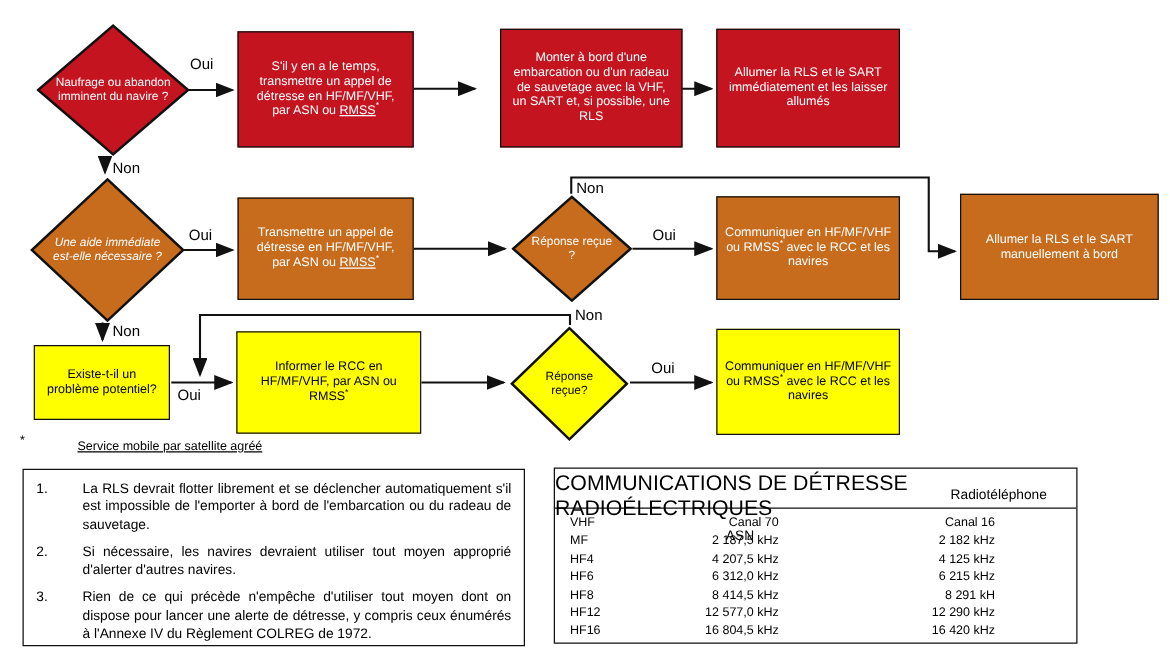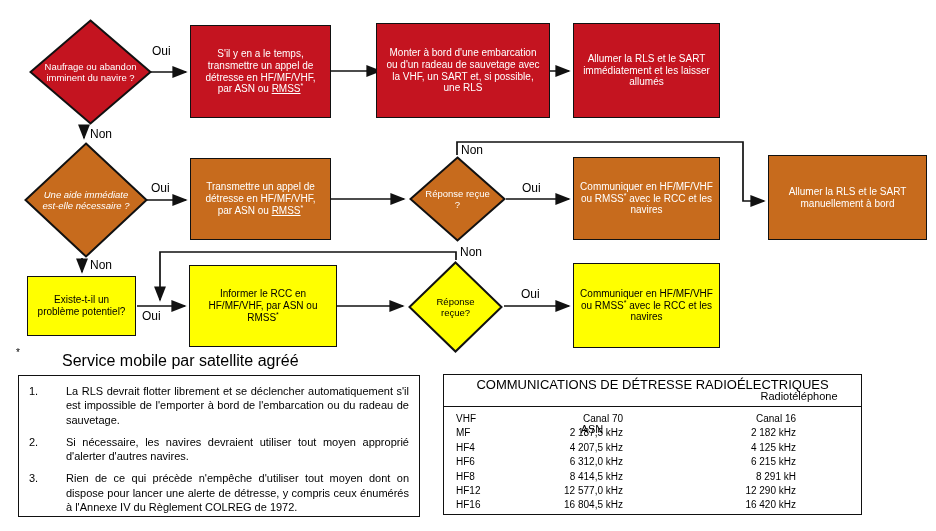--- a/index.html
+++ b/index.html
@@ -13,30 +13,30 @@
   .yellow{background:#ffff00;color:#000;}
   .diamond{position:absolute;}
   .diamond svg{position:absolute;left:0;top:0;}
   .dtext{position:absolute;left:0;top:0;right:0;bottom:0;display:flex;align-items:center;justify-content:center;
          text-align:center;font-size:9.5px;line-height:1.18;padding:0 15px;}
   .dwhite{color:#fff;} .dblack{color:#000;}
   .edge-label{position:absolute;font-size:12px;color:#000;text-align:center;}
   .u{text-decoration:underline;}
   sup{font-size:7px;line-height:0;}
   .footnote-mark{position:absolute;font-size:10px;}
-  .footnote-text{position:absolute;font-size:16px;}
+  .footnote-text{position:absolute;font-size:10px;text-decoration:underline;}
   .notes{position:absolute;left:18px;top:375px;width:402px;height:142px;border:1.7px solid #111;
          box-sizing:border-box;padding:8px 10px 0 0;font-size:11px;line-height:1.3;}
   .note-row{display:flex;margin-bottom:8px;}
   .note-num{flex:none;width:47px;padding-left:10px;box-sizing:border-box;}
   .note-text{flex:1;text-align:justify;}
   .comm-table{position:absolute;left:443px;top:374px;width:419px;height:141px;border:1.7px solid #111;
               box-sizing:border-box;font-size:11px;}
   .comm-header{position:relative;height:31px;border-bottom:1.6px solid #111;}
-  .comm-title{text-align:center;padding-top:2px;font-size:13px;}
+  .comm-title{padding-top:2px;font-size:17px;}
   .col-asn{position:absolute;left:103px;top:15px;width:90px;text-align:center;margin-top:33px;}
   .col-radio{position:absolute;left:275px;top:15px;width:160px;text-align:center;}
   .comm-body{padding-top:5px;}
   .comm-body table{width:100%;border-collapse:collapse;table-layout:fixed;}
   .comm-body td{padding:0;font-size:10px;line-height:14.4px;white-space:nowrap;}
   td.band{padding-left:12px;}
   td.asn,td.radio{text-align:right;margin-top:48px;}
 </style>
 </head>
 <body>
@@ -70,21 +70,21 @@
     <svg width="123" height="106">
         <polygon points="61.5,1.5 121.5,53 61.5,104.5 1.5,53" fill="#c41420" stroke="#111" stroke-width="2"></polygon>
       </svg>
     <div class="dtext dwhite">Naufrage ou abandon imminent du navire ?</div>
   </div>
 
   <div class="node red" style="left:190px;top:25px;width:141px;height:93px;">
     <div><span>S'il y en a le temps, transmettre un appel de détresse en HF/MF/VHF, par ASN ou </span><span class="u">RMSS</span><sup>*</sup></div>
   </div>
 
-  <div class="node red" style="left:376px;top:23px;width:174px;height:95px;">
+  <div class="node red" style="left:400px;top:23px;width:146px;height:95px;">
     <div>Monter à bord d'une embarcation ou d'un radeau de sauvetage avec la VHF, un SART et, si possible, une RLS</div>
   </div>
 
   <div class="node red" style="left:573px;top:23px;width:147px;height:95px;">
     <div>Allumer la RLS et le SART immédiatement et les laisser allumés</div>
   </div>
 
   <div class="diamond" style="left:24px;top:142px;width:124px;height:116px;font-style:italic;">
     <svg width="124" height="116">
         <polygon points="62,1.5 122.5,58 62,114.5 1.5,58" fill="#c76b1d" stroke="#111" stroke-width="2"></polygon>

